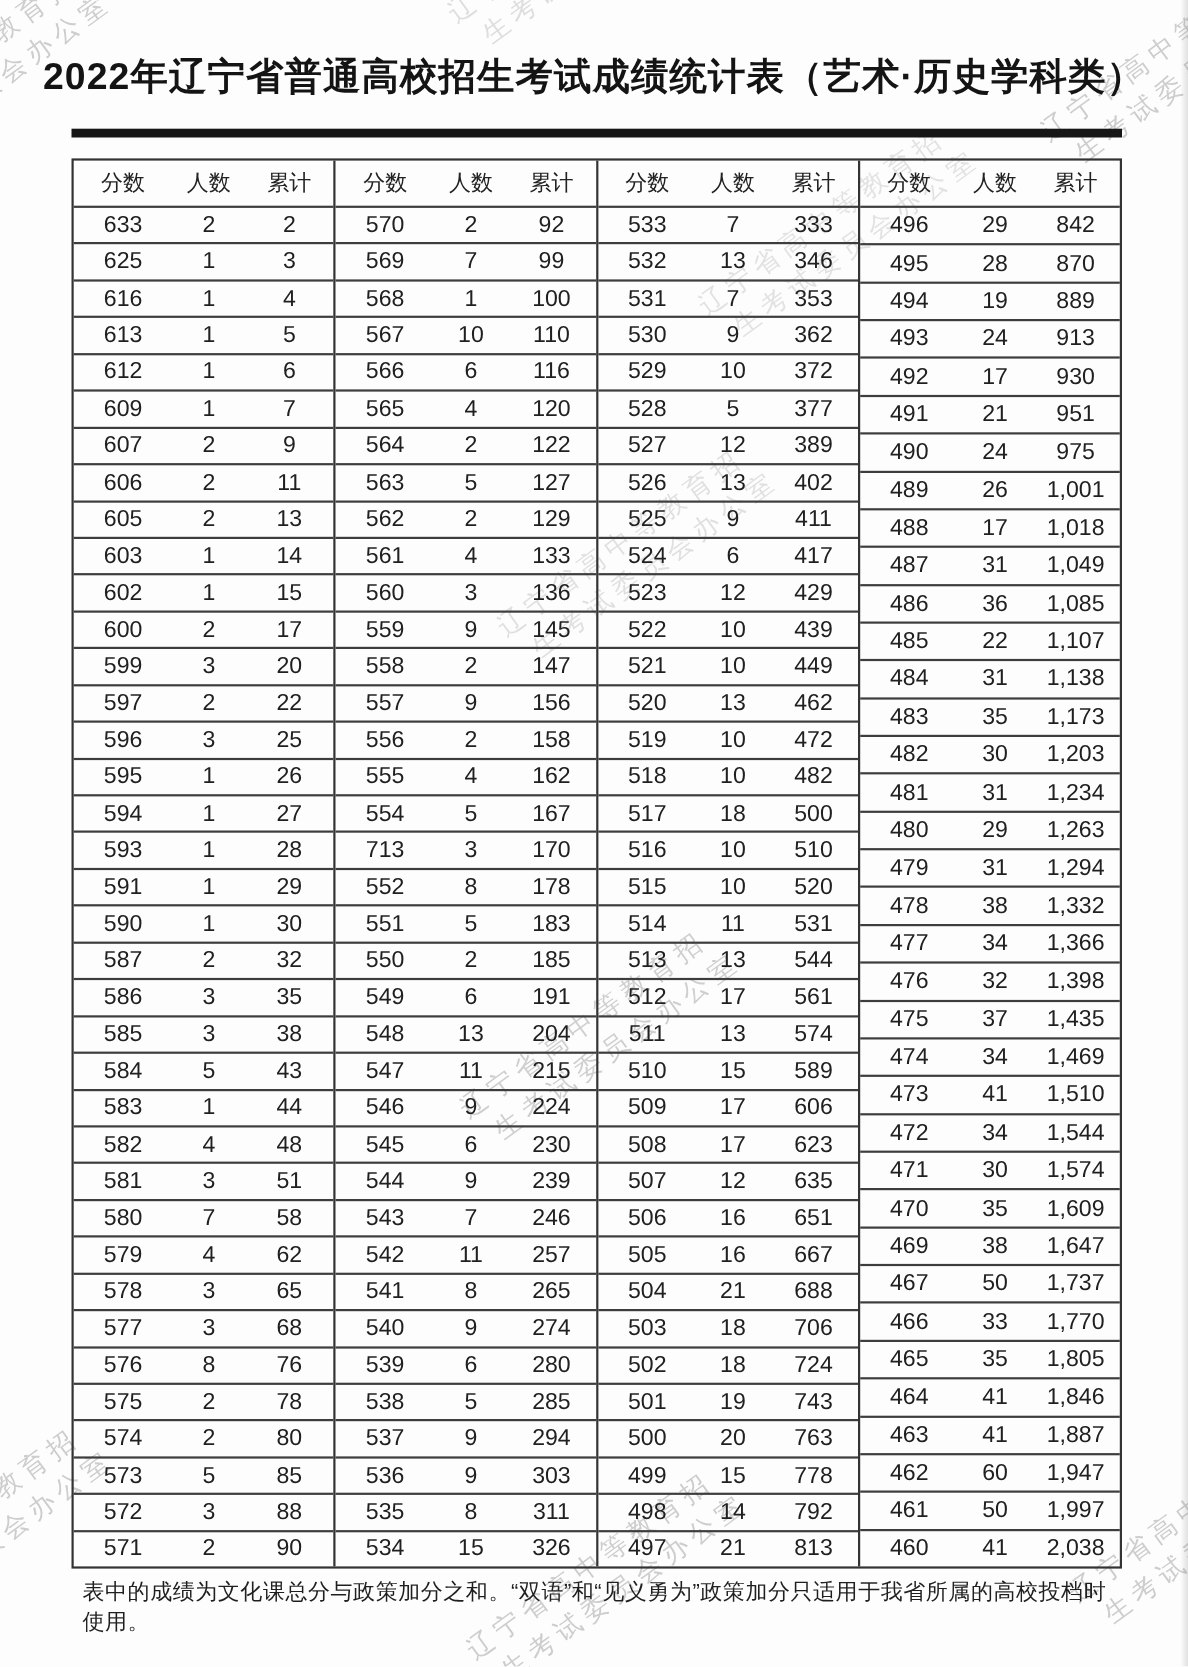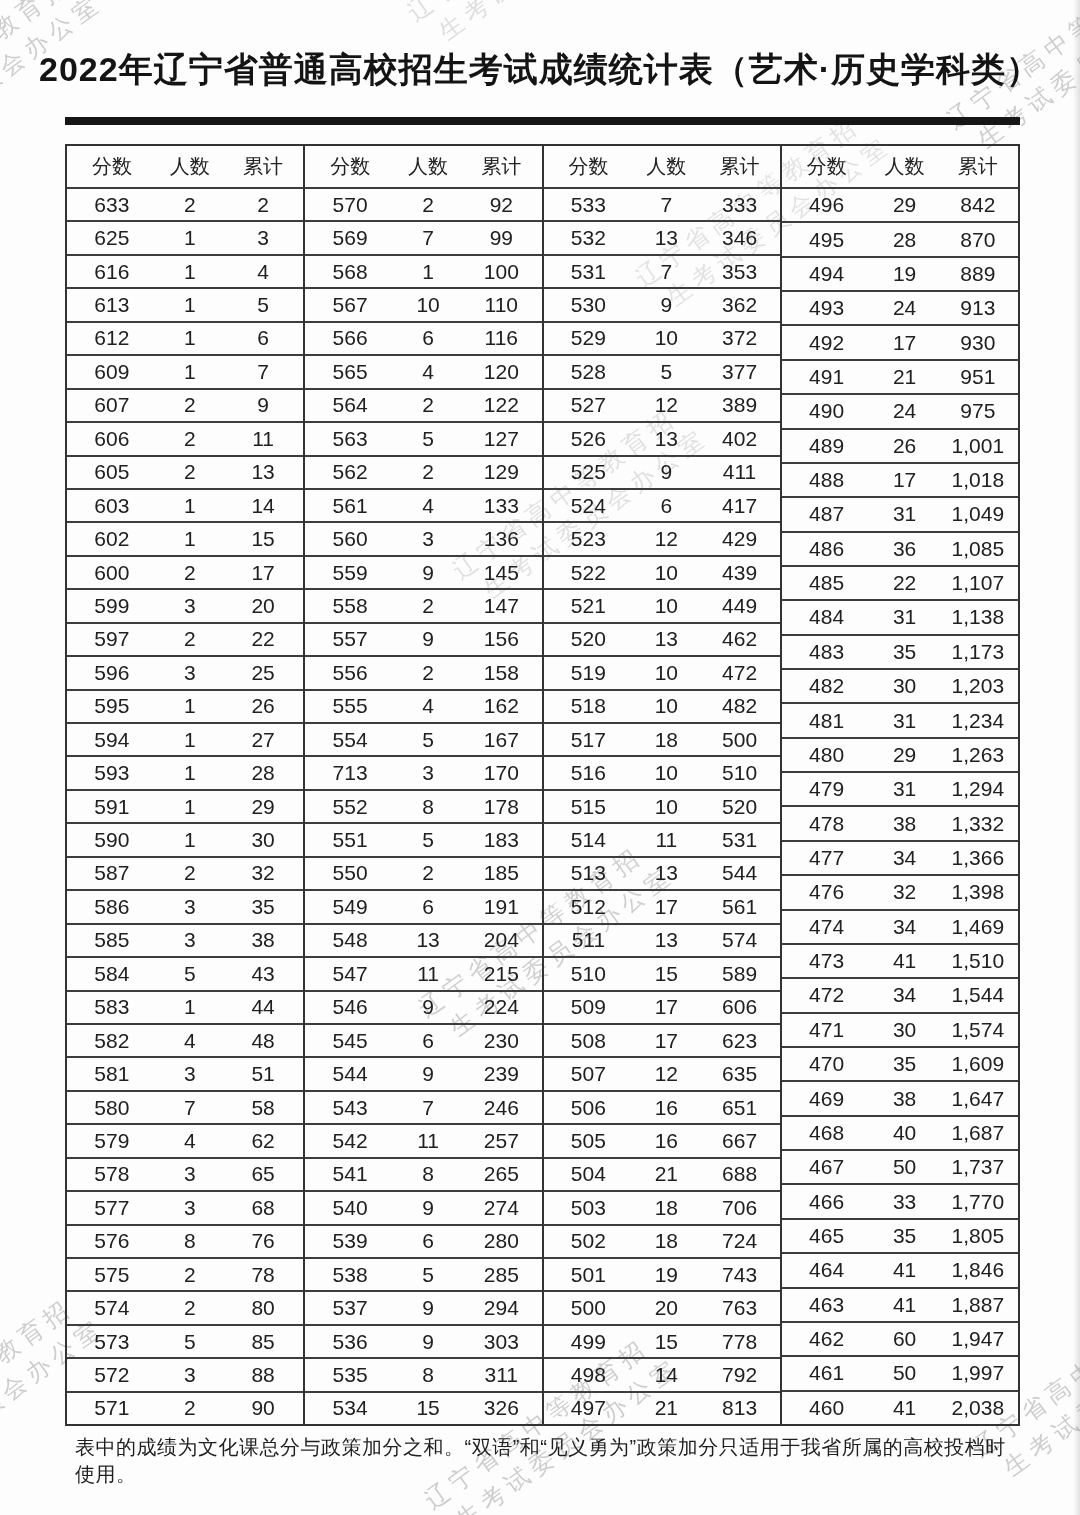--- a/index.html
+++ b/index.html
@@ -777,20 +777,25 @@
           <span>477</span>
           <span>34</span>
           <span>1,366</span>
         </div>
         <div class="t-row">
           <span>476</span>
           <span>32</span>
           <span>1,398</span>
         </div>
         <div class="t-row">
+          <span>475</span>
+          <span>37</span>
+          <span>1,435</span>
+        </div>
+        <div class="t-row">
           <span>474</span>
           <span>34</span>
           <span>1,469</span>
         </div>
         <div class="t-row">
           <span>473</span>
           <span>41</span>
           <span>1,510</span>
         </div>
         <div class="t-row">
@@ -805,25 +810,20 @@
         </div>
         <div class="t-row">
           <span>470</span>
           <span>35</span>
           <span>1,609</span>
         </div>
         <div class="t-row">
           <span>469</span>
           <span>38</span>
           <span>1,647</span>
-        </div>
-        <div class="t-row">
-          <span>468</span>
-          <span>40</span>
-          <span>1,687</span>
         </div>
         <div class="t-row">
           <span>467</span>
           <span>50</span>
           <span>1,737</span>
         </div>
         <div class="t-row">
           <span>466</span>
           <span>33</span>
           <span>1,770</span>

